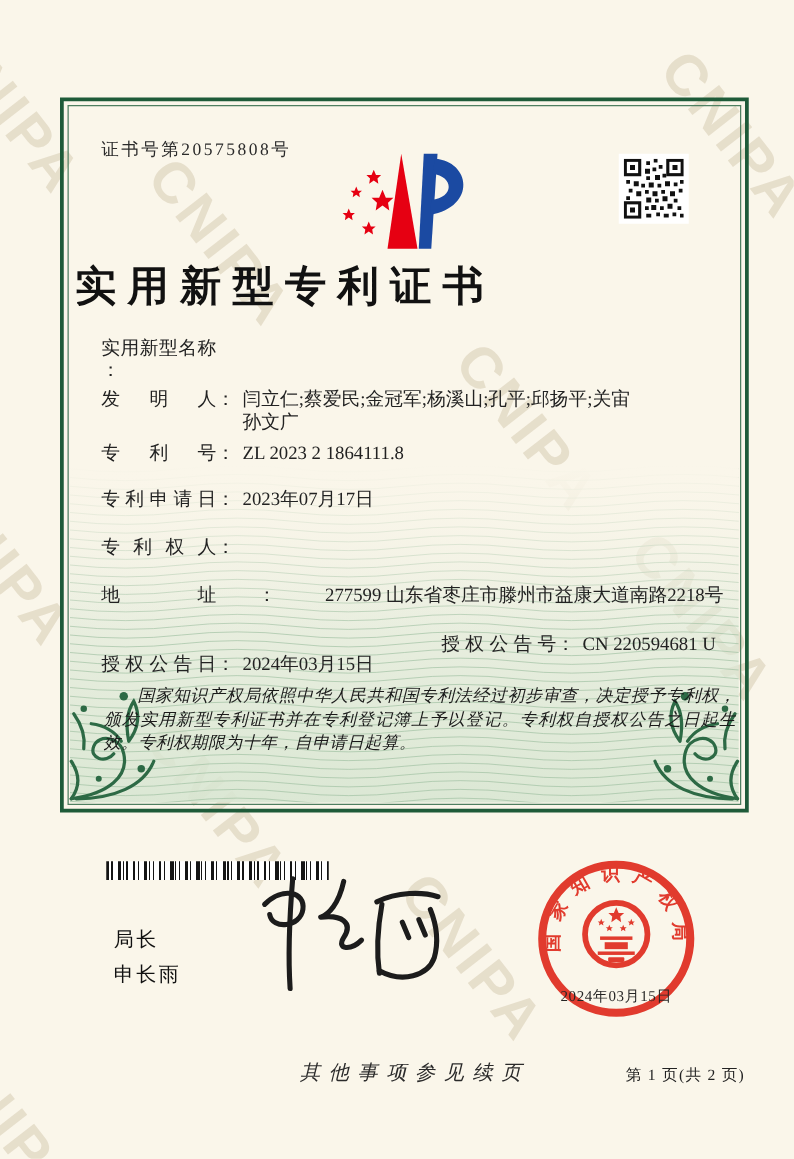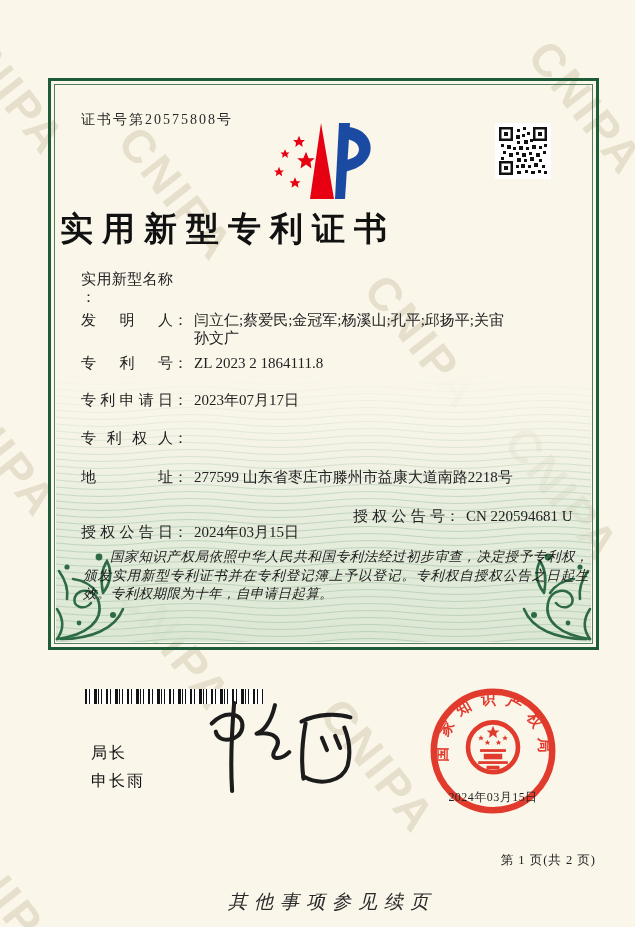--- a/index.html
+++ b/index.html
@@ -61,21 +61,21 @@
   .row .lbl {
     display:inline-block; width:92px; text-align:justify; text-align-last:justify; flex:none;
   }
   .row .colon { flex:none; margin-right:6px; }
   .row .val  { white-space:pre-line; }
   .row-name      { top:189px;flex-direction:column; }
   .row-inventors { top:230px; }
   .row-patentno  { top:273px; }
   .row-filing    { top:310px; }
   .row-patentee  { top:348px; }
-  .row-address   { top:387px; }
+  .row-address   { top:387px;gap:33px; }
   .row-grantdate { top:442px; }
   .row-grantno   { top:426px; left:302px; }
   
   .paras {
     position:absolute; left:28px; top:463px; width:514px; z-index:3;
     font-size:13.5px; line-height:18.5px; font-style:italic;
     text-align:justify; color:#1a1a1a; letter-spacing:0.4px;
   }
   .paras p { text-indent:2em; margin:4px; }
   
@@ -91,22 +91,22 @@
     font-family:"Liberation Sans","DejaVu Sans",sans-serif;
     font-size:16px; color:#111; line-height:28px; letter-spacing:2px;
   }
   .signature { position:absolute; left:138px; top:616px; width:178px; height:102px; z-index:3; }
   .seal { position:absolute; left:368px; top:596px; width:148px; height:148px; z-index:4; opacity:0.95; }
   .page-info {
     position:absolute; left:0; right:0; top:771px; z-index:3;
     text-align:right; font-size:12.5px; letter-spacing:1px; color:#222;margin-left:14px;
   }
   .continuation {
-    position:absolute; left:0; right:0; top:889px; z-index:2;
-    text-align:center; font-size:19px; font-style:italic;
+    position:absolute; left:0; right:0; top:848px; z-index:2;
+    text-align:center; font-size:16px; font-style:italic;
     letter-spacing:7px; color:#2a2a2a; text-indent:7px;margin-left:22px;
   }
   .hidden-defs { position:absolute; width:0; height:0; }
 </style>
 </head>
 <body>
 
 <svg class="hidden-defs" aria-hidden="true">
   <defs>
     <polygon id="st5" points="0,-10 2.9,-3.1 9.5,-3.1 4.8,1.2 5.9,8.1 0,3.8 -5.9,8.1 -4.8,1.2 -9.5,-3.1 -2.9,-3.1"></polygon>

